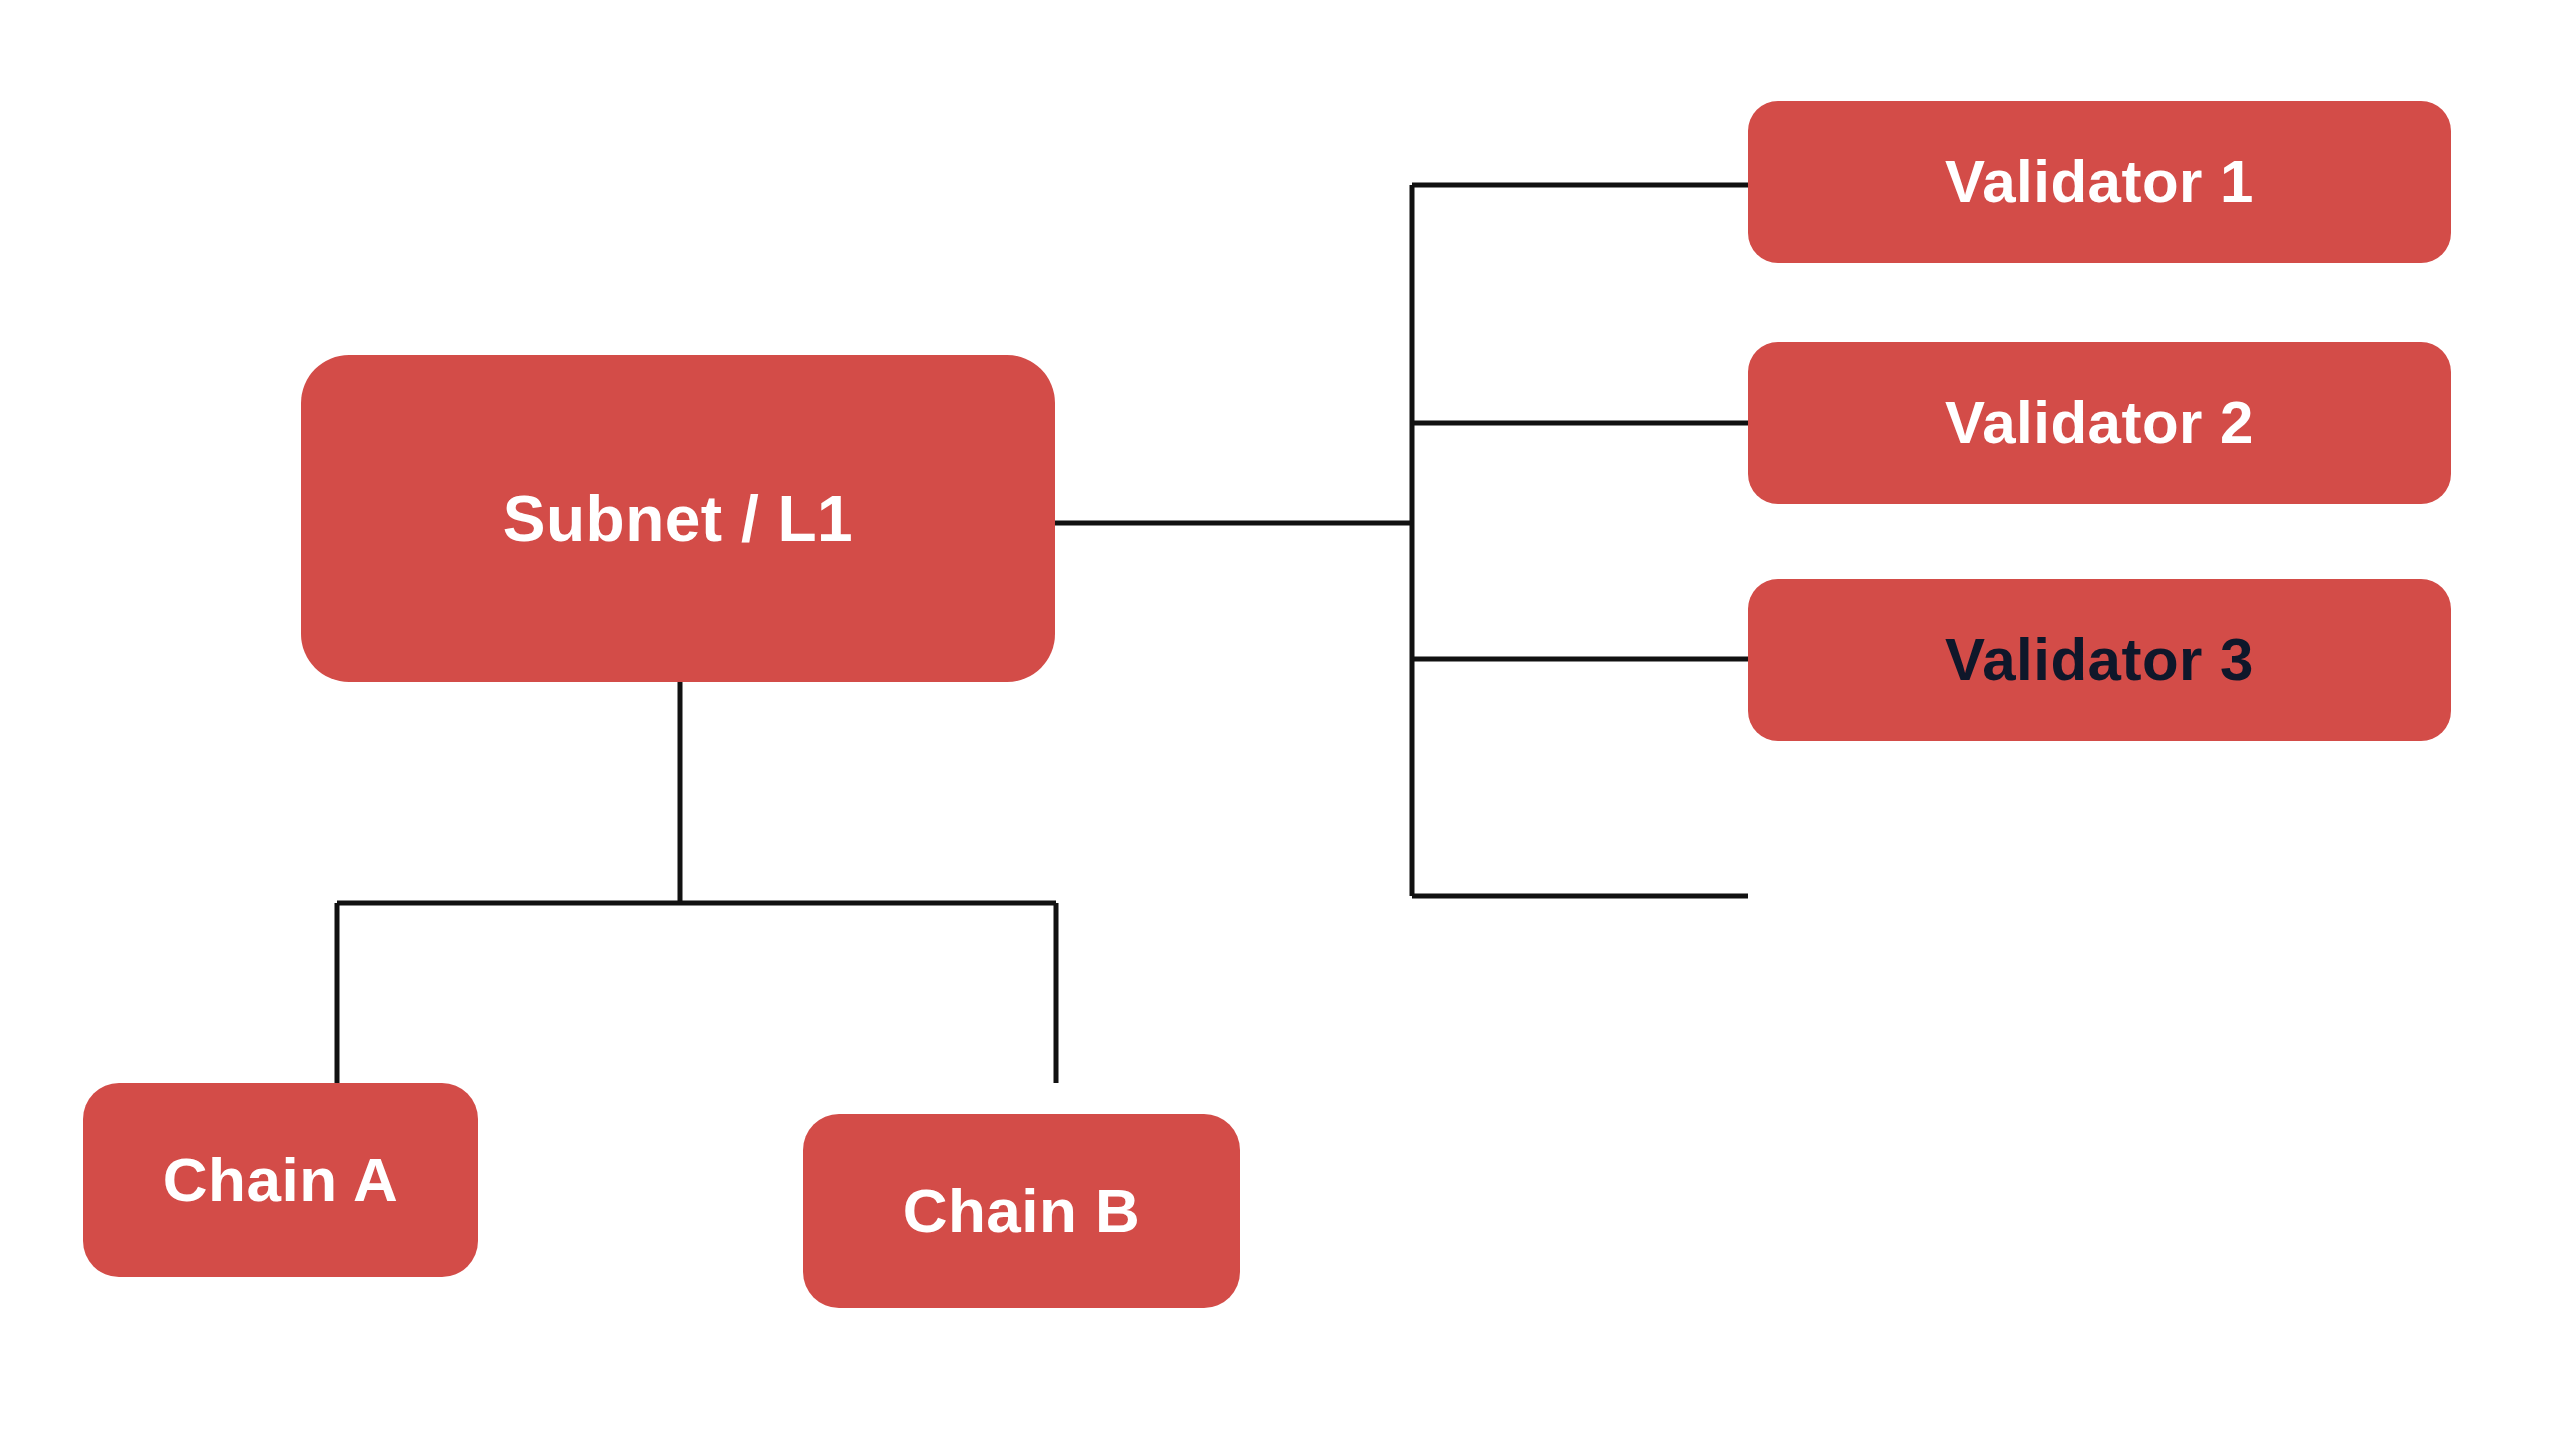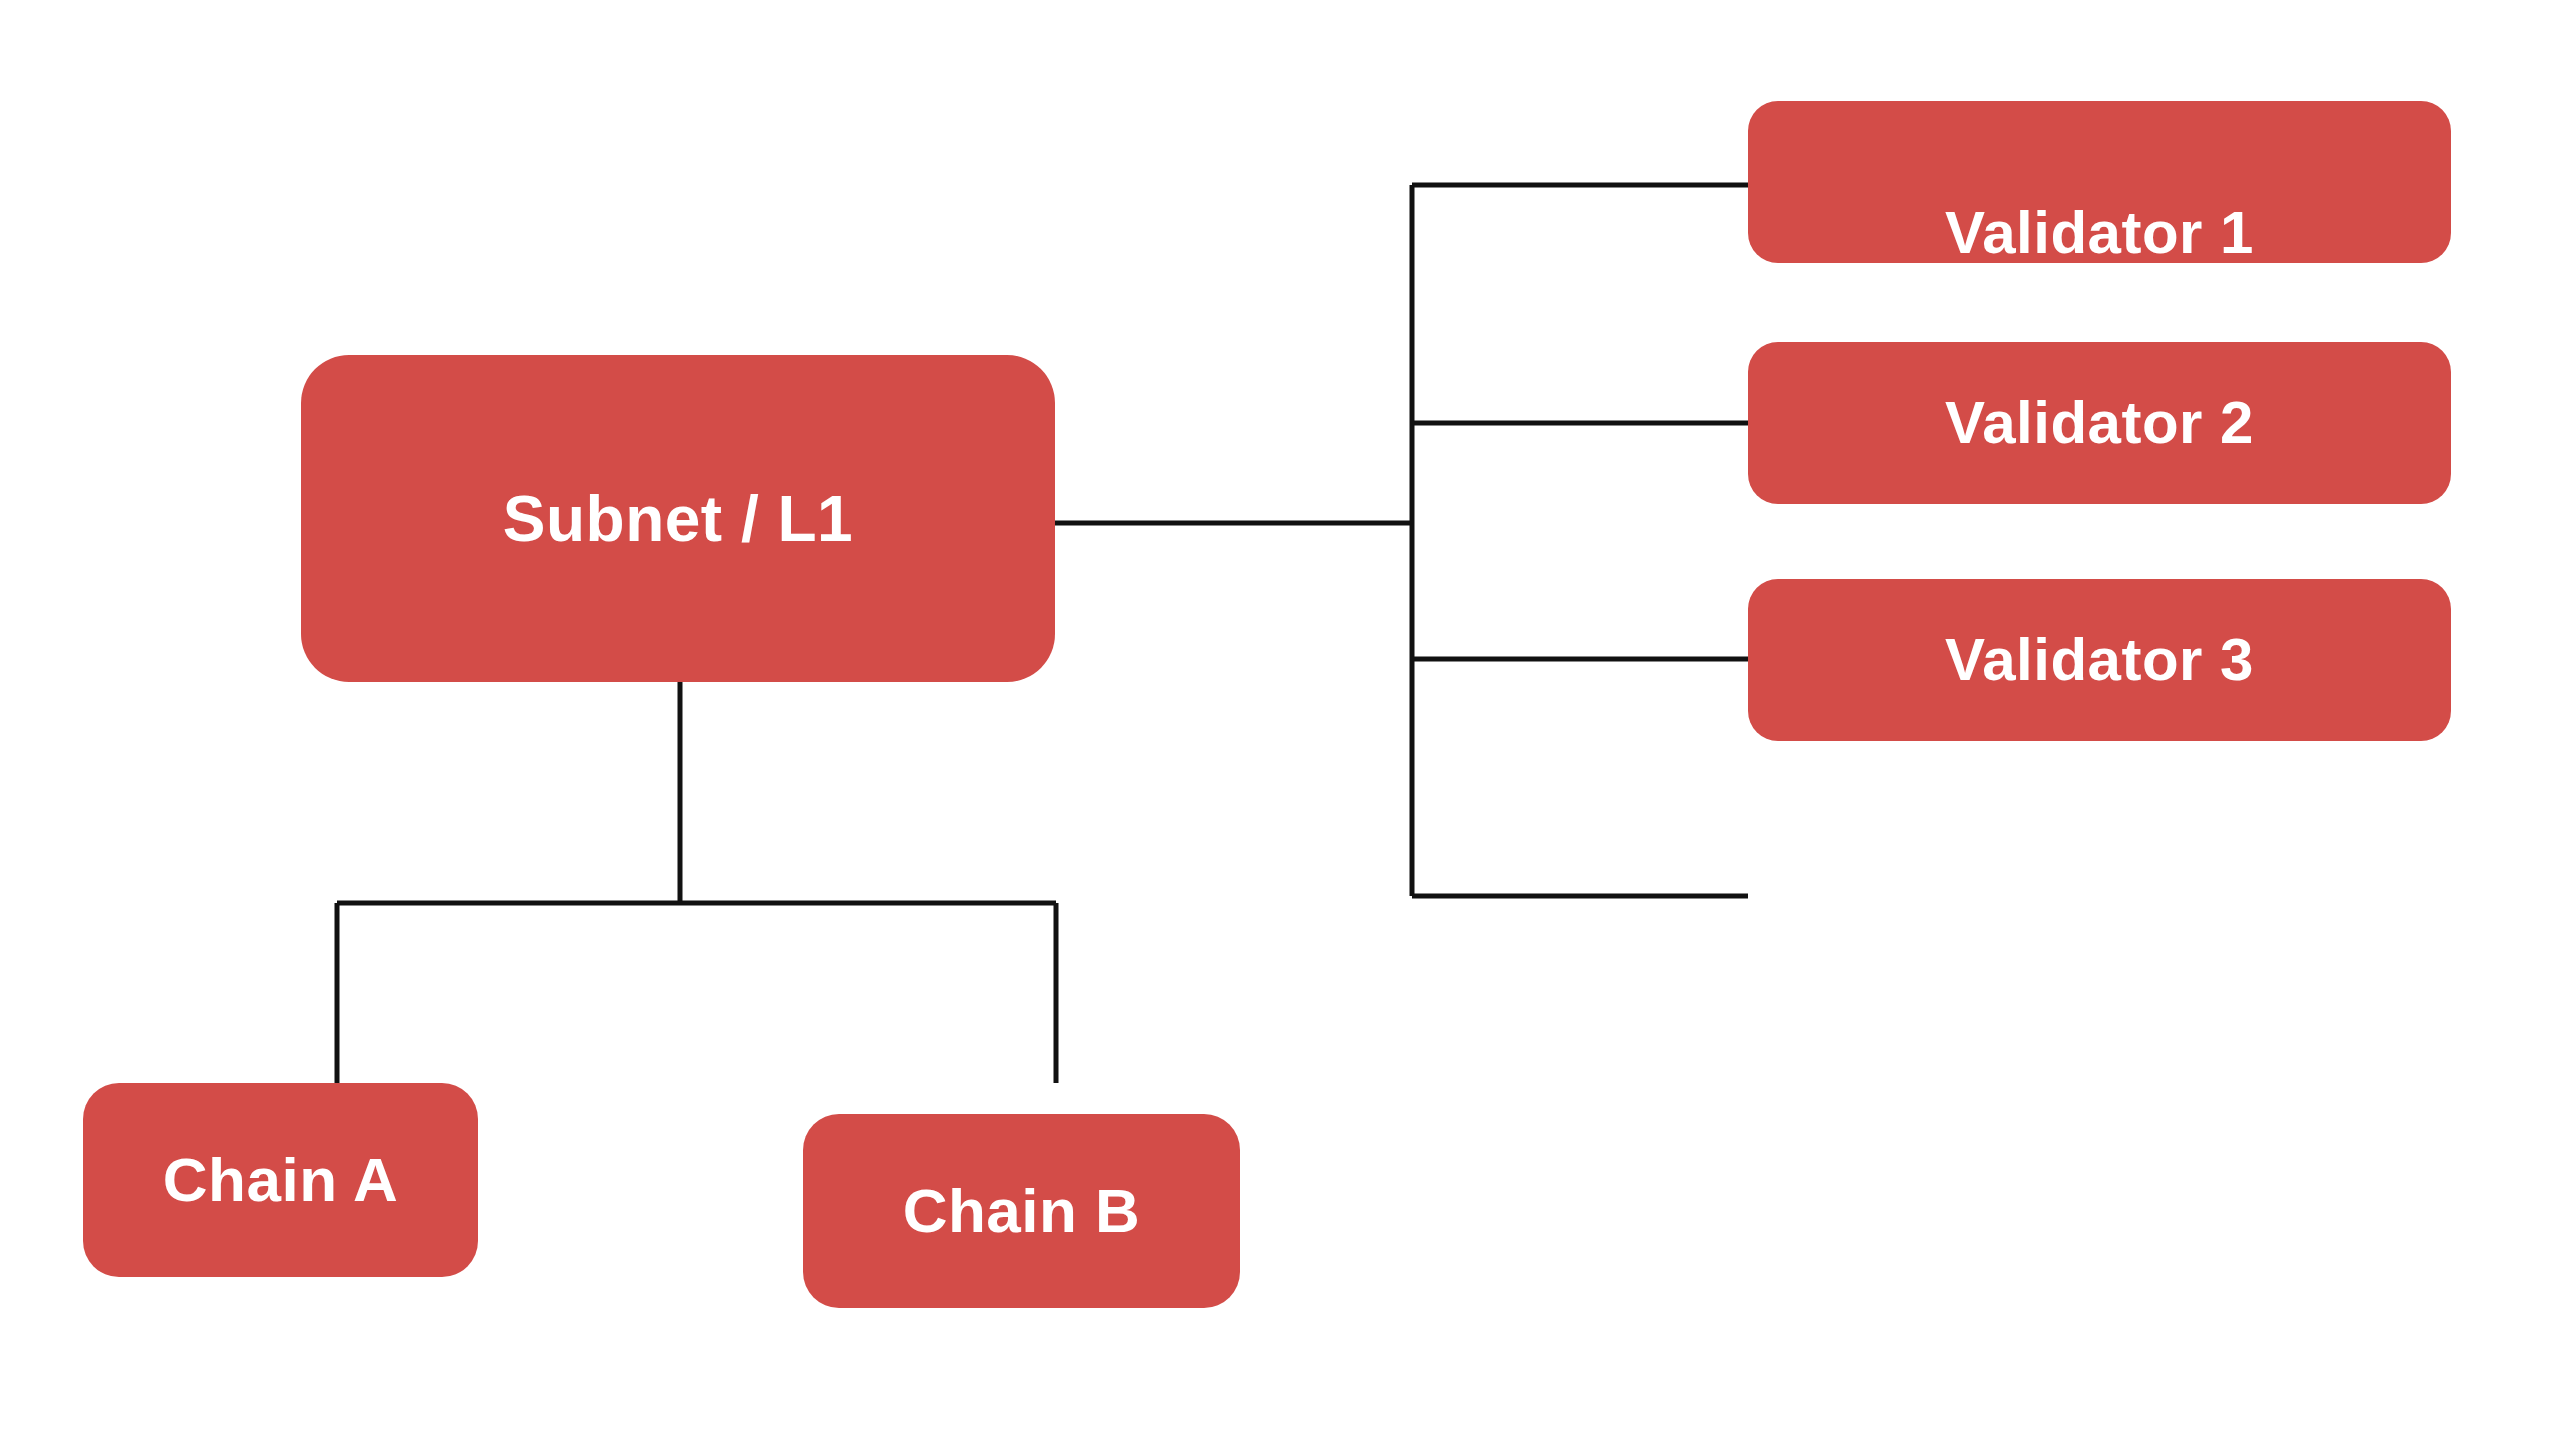--- a/index.html
+++ b/index.html
@@ -106,26 +106,26 @@
   </div>
 
   <div class="node node--chain node--chain-a" style="background: rgb(211, 76, 72); color: rgb(255, 255, 255);">
     <span class="node-label">Chain A</span>
   </div>
 
   <div class="node node--chain node--chain-b" style="background: rgb(211, 76, 72); color: rgb(255, 255, 255); margin-top: 31px;">
     <span class="node-label">Chain B</span>
   </div>
 
-  <div class="node node--validator node--validator-1" style="background: rgb(211, 76, 72); color: rgb(255, 255, 255); align-items: flex-end;">
+  <div class="node node--validator node--validator-1" style="background: rgb(211, 76, 72); color: rgb(255, 255, 255);">
     <span class="node-label">Validator 1</span>
   </div>
 
   <div class="node node--validator node--validator-2" style="background: rgb(211, 76, 72); color: #ffffff;">
     <span class="node-label">Validator 2</span>
   </div>
 
-  <div class="node node--validator node--validator-3" style="background: rgb(211, 76, 72); color: #ffffff;">
+  <div class="node node--validator node--validator-3" style="background: rgb(211, 76, 72); color: #0f172a;">
     <span class="node-label">Validator 3</span>
   </div>
 
 
 </div>
 
 </body></html>

